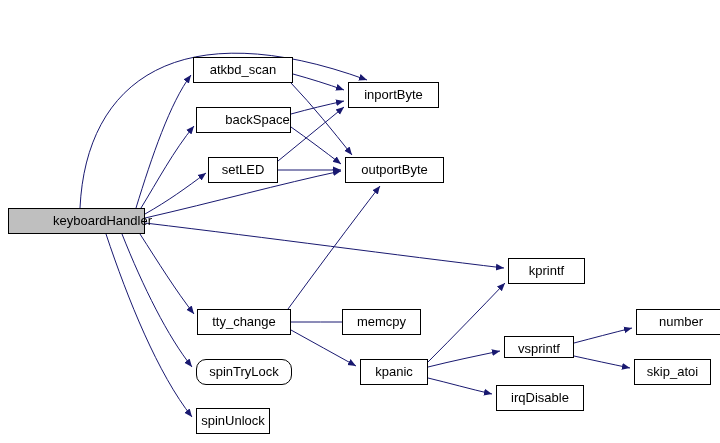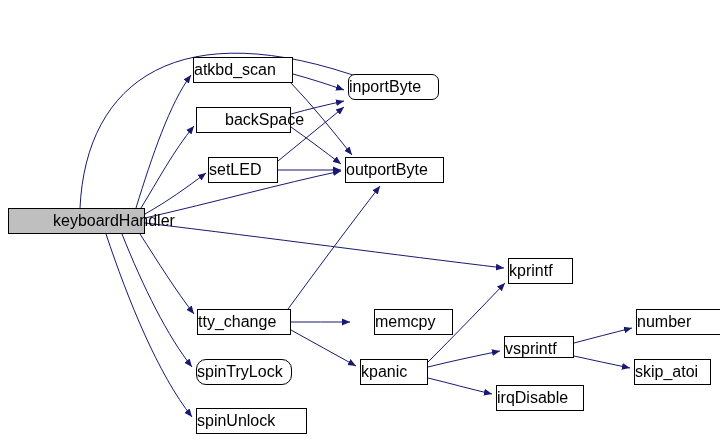--- a/index.html
+++ b/index.html
@@ -26,23 +26,23 @@
     fill: none;
     stroke: #191970;
     stroke-width: 1;
   }
   .node {
     position: absolute;
     box-sizing: border-box;
     border: 1px solid #000000;
     background: #ffffff;
     color: #000000;
-    font-size: 16px;
+    font-size: 13px;
     line-height: 24px;
-    text-align: left;
+    text-align: center;
     white-space: nowrap;
     cursor: pointer;
   }
   .node.highlighted {
     background: #bfbfbf;
   }
 </style>
 </head>
 <body>
 
@@ -75,26 +75,26 @@
       <path d="M428,367 C452,361 476,356 500,351" class="edge" stroke="#191970" marker-end="url(#arrow)"></path>
       <path d="M428,378 C449,383 470,389 492,394" class="edge" stroke="#191970" marker-end="url(#arrow)"></path>
       <path d="M574,343 C593,338 612,333 632,328" class="edge" stroke="#191970" marker-end="url(#arrow)"></path>
       <path d="M574,356 C592,360 611,364 630,368" class="edge" stroke="#191970" marker-end="url(#arrow)"></path>
     </svg>
   <div id="nodes-layer">
       <div class="node highlighted" style="left: 8px; top: 208px; width: 137px; height: 26px; padding-left: 44px;">keyboardHandler</div>
       <div class="node" style="left: 193px; top: 57px; width: 100px; height: 26px;">atkbd_scan</div>
       <div class="node" style="left: 196px; top: 107px; width: 95px; height: 26px; padding-left: 28px;">backSpace</div>
       <div class="node" style="left: 208px; top: 157px; width: 70px; height: 26px;">setLED</div>
-      <div class="node" style="left: 348px; top: 74px; width: 91px; height: 26px; border-radius: 7px;">inportByte</div>
+      <div class="node" style="left: 348px; top: 82px; width: 91px; height: 26px;">inportByte</div>
       <div class="node" style="left: 345px; top: 157px; width: 99px; height: 26px;">outportByte</div>
-      <div class="node" style="left: 508px; top: 258px; width: 65px; height: 26px;">kprintf</div>
+      <div class="node" style="left: 508px; top: 258px; width: 77px; height: 26px;">kprintf</div>
       <div class="node" style="left: 197px; top: 309px; width: 94px; height: 26px;">tty_change</div>
-      <div class="node" style="left: 374px; top: 309px; width: 79px; height: 26px;">memcpy</div>
+      <div class="node" style="left: 342px; top: 309px; width: 79px; height: 26px;">memcpy</div>
       <div class="node" style="left: 196px; top: 359px; width: 96px; height: 26px; border-radius: 10px;">spinTryLock</div>
-      <div class="node" style="left: 196px; top: 408px; width: 111px; height: 26px;">spinUnlock</div>
+      <div class="node" style="left: 196px; top: 408px; width: 74px; height: 26px;">spinUnlock</div>
       <div class="node" style="left: 360px; top: 359px; width: 68px; height: 26px;">kpanic</div>
       <div class="node" style="left: 504px; top: 336px; width: 70px; height: 22px;">vsprintf</div>
       <div class="node" style="left: 496px; top: 385px; width: 88px; height: 26px;">irqDisable</div>
       <div class="node" style="left: 636px; top: 309px; width: 90px; height: 26px;">number</div>
       <div class="node" style="left: 634px; top: 359px; width: 77px; height: 26px;">skip_atoi</div>
     </div>
 </div>
 
 </body></html>

